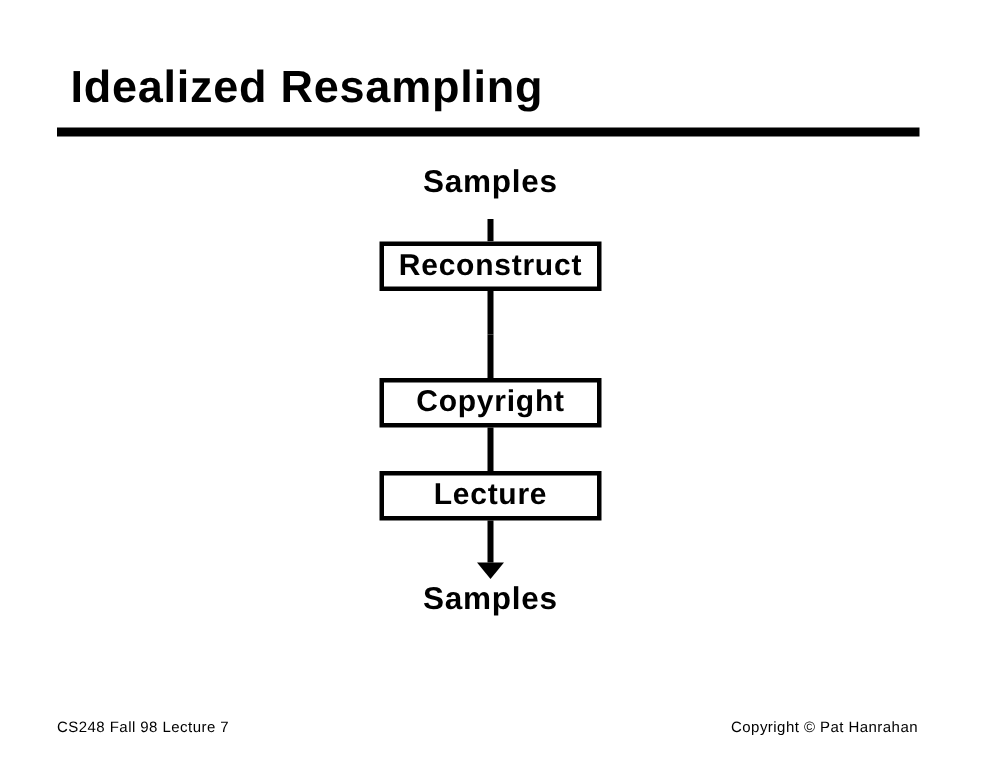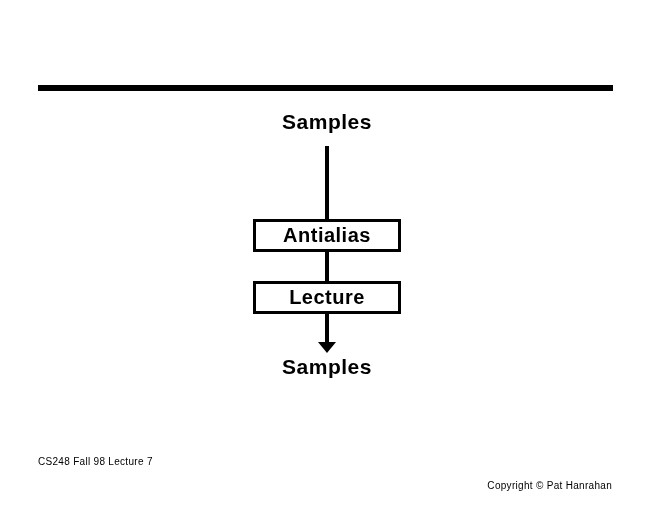--- a/index.html
+++ b/index.html
@@ -79,57 +79,59 @@
     width: 0;
     height: 0;
     border-left: 9px solid transparent;
     border-right: 9px solid transparent;
     border-top: 11px solid #000000;
   }
   .output-label { margin-top: 1px; line-height: 26px; }
   .footer-left {
     position: absolute;
     left: 38px;
-    top: 456px;
+    top: 480px;
     font-size: 10px;
     letter-spacing: 0.3px;
     white-space: nowrap;
   }
   .footer-right {
     position: absolute;
     right: 48px;
     top: 456px;
     font-size: 10px;
     letter-spacing: 0.3px;
     white-space: nowrap;
     text-align: center;
     margin-top: 24px;
   }
 </style>
 </head>
 <body>
 
 <div class="slide">
 
+  <h1 class="slide-title">Idealized Resampling</h1>
 
   <div class="title-rule"></div>
 
   <div class="diagram">
 
     <div class="flow-label">Samples</div>
 
     <div class="connector first"></div>
 
+    <div class="step-box">Reconstruct</div>
 
     <div class="connector"></div>
 
 
     <div class="connector"></div>
 
-    <div class="step-box">Antialias</div>
+    <div class="step-box">Copyright</div>
 
     <div class="connector"></div>
 
     <div class="step-box">Lecture</div>
 
     <div class="arrow-line"></div>
 
     <div class="arrow-head"></div>
 
     <div class="flow-label output-label">Samples</div>

